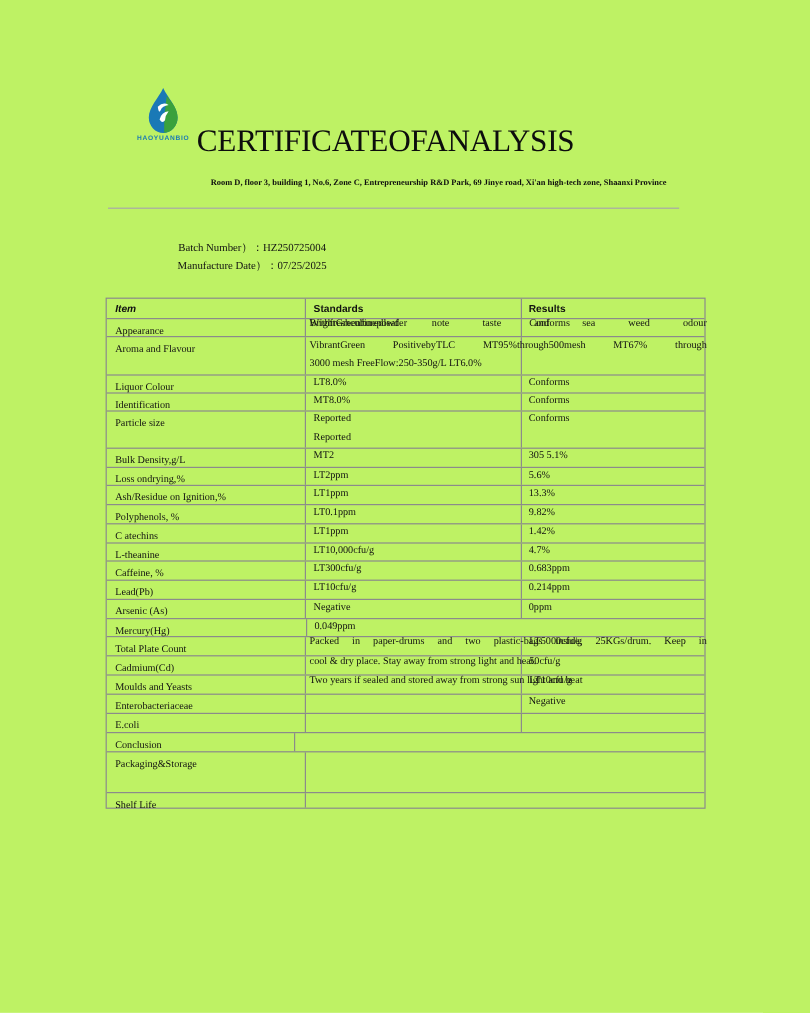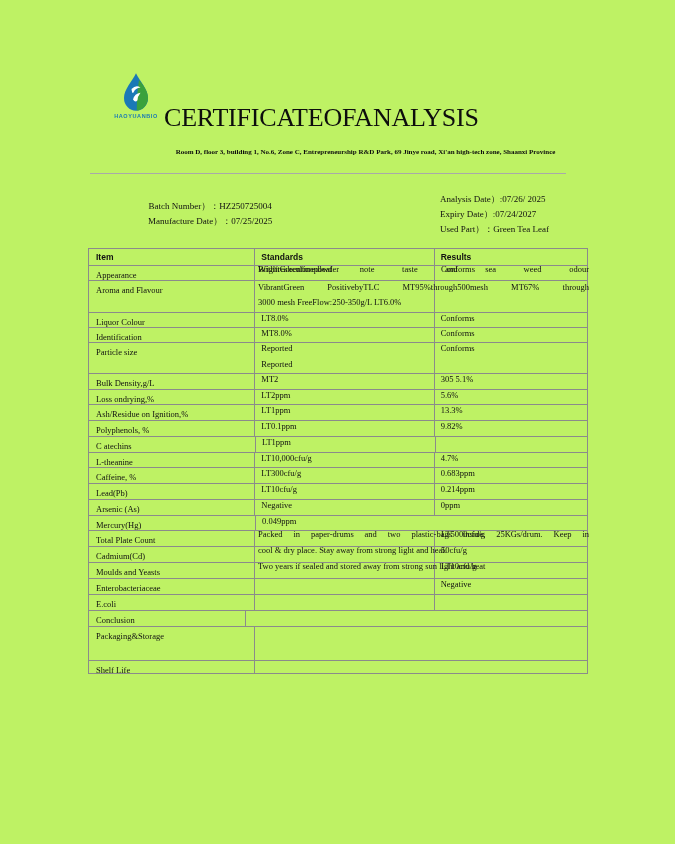--- a/index.html
+++ b/index.html
@@ -47,21 +47,21 @@
   }
   .row{display:flex;box-sizing:border-box;border-bottom:1px solid #8b8b8b;}
   .row:last-child{border-bottom:none;}
   .cell{box-sizing:border-box;overflow:visible;}
   .cell.item{width:167px;border-right:1px solid #8b8b8b;padding:4px 0 0 7px;}
   .cell.std{width:180px;border-right:1px solid #8b8b8b;padding:0 0 0 6px;}
   .cell.res{width:153px;padding:0 0 0 6px;}
   .cell.wide{width:333px;padding:0 0 0 6px;}
   .cell.std .t,.cell.res .t{display:inline-block;transform:translateY(-2px);white-space:pre-line;line-height:15.5px;}
   .hdr .cell{font-family:"Liberation Sans", sans-serif;font-weight:bold;padding-top:3px;font-size:8.5px;}
-  .hdr .cell.item{padding-left:7px;}
+  .hdr .cell.item{padding-left:7px;font-style:italic;}
   .hdr{height:17px;}
   
   .ov{position:absolute;font-size:8.5px;white-space:nowrap;line-height:11px;}
   .ov.just{white-space:normal;width:331px;text-align:justify;text-align-last:justify;}
   .ov-l{left:169px;}
   .ov-r{left:352px;}
 </style>
 </head>
 <body>
 
@@ -78,25 +78,20 @@
   </div>
 
   <div class="title">CERTIFICATEOFANALYSIS</div>
   <div class="address">Room D, floor 3, building 1, No.6, Zone C, Entrepreneurship R&amp;D Park, 69 Jinye road, Xi'an high-tech zone, Shaanxi Province</div>
   <div class="rule"></div>
 
   <div class="info-left">
     <div>Batch Number）：HZ250725004</div>
     <div>Manufacture Date）：07/25/2025</div>
   </div>
-  <div class="info-right">
-    <div>Analysis Date）:07/26/ 2025</div>
-    <div>Expiry Date）:07/24/2027</div>
-    <div>Used Part）：Green Tea Leaf</div>
-  </div>
 
   <div class="coa-table">
     <div class="row hdr">
       <div class="cell item">Item</div>
       <div class="cell std">Standards</div>
       <div class="cell res">Results</div>
     </div>
     <div id="rows-mount">
         <div class="row" style="height: 15px;">
           <div class="cell item">Appearance</div>
@@ -140,20 +135,21 @@
           <div class="cell res"><span class="t">13.3%</span></div>
         </div>
         <div class="row" style="height: 16px;">
           <div class="cell item">Polyphenols, %</div>
           <div class="cell std"><span class="t">LT0.1ppm</span></div>
           <div class="cell res"><span class="t">9.82%</span></div>
         </div>
         <div class="row" style="height: 16px;">
           <div class="cell item">C atechins</div>
           <div class="cell std"><span class="t">LT1ppm</span></div>
+          <div class="cell res"><span class="t">1.42%</span></div>
         </div>
         <div class="row" style="height: 15px;">
           <div class="cell item">L-theanine</div>
           <div class="cell std"><span class="t">LT10,000cfu/g</span></div>
           <div class="cell res"><span class="t">4.7%</span></div>
         </div>
         <div class="row" style="height: 16px;">
           <div class="cell item">Caffeine, %</div>
           <div class="cell std"><span class="t">LT300cfu/g</span></div>
           <div class="cell res"><span class="t">0.683ppm</span></div>

